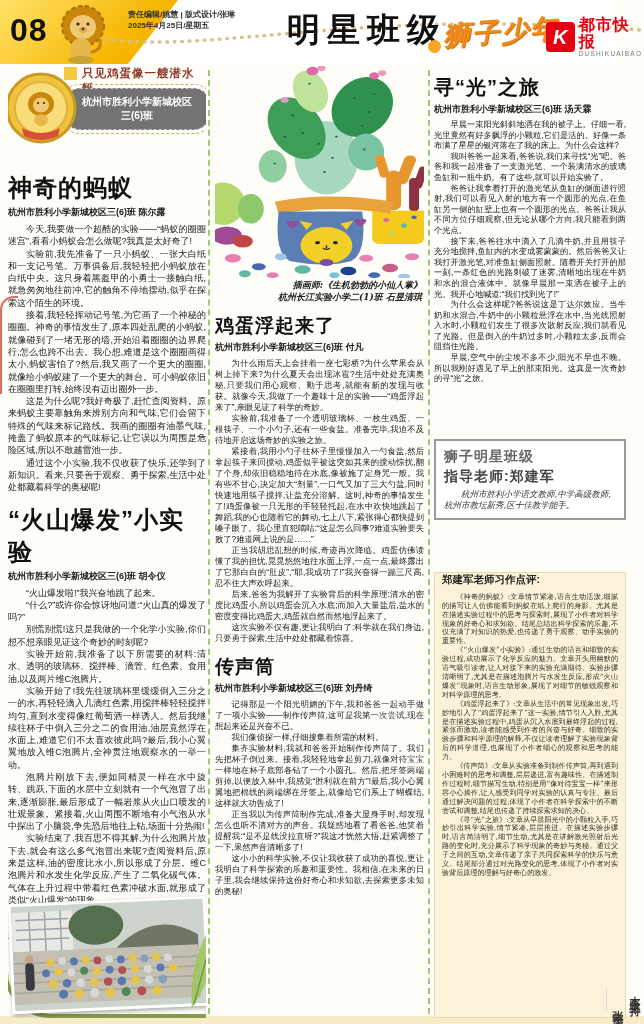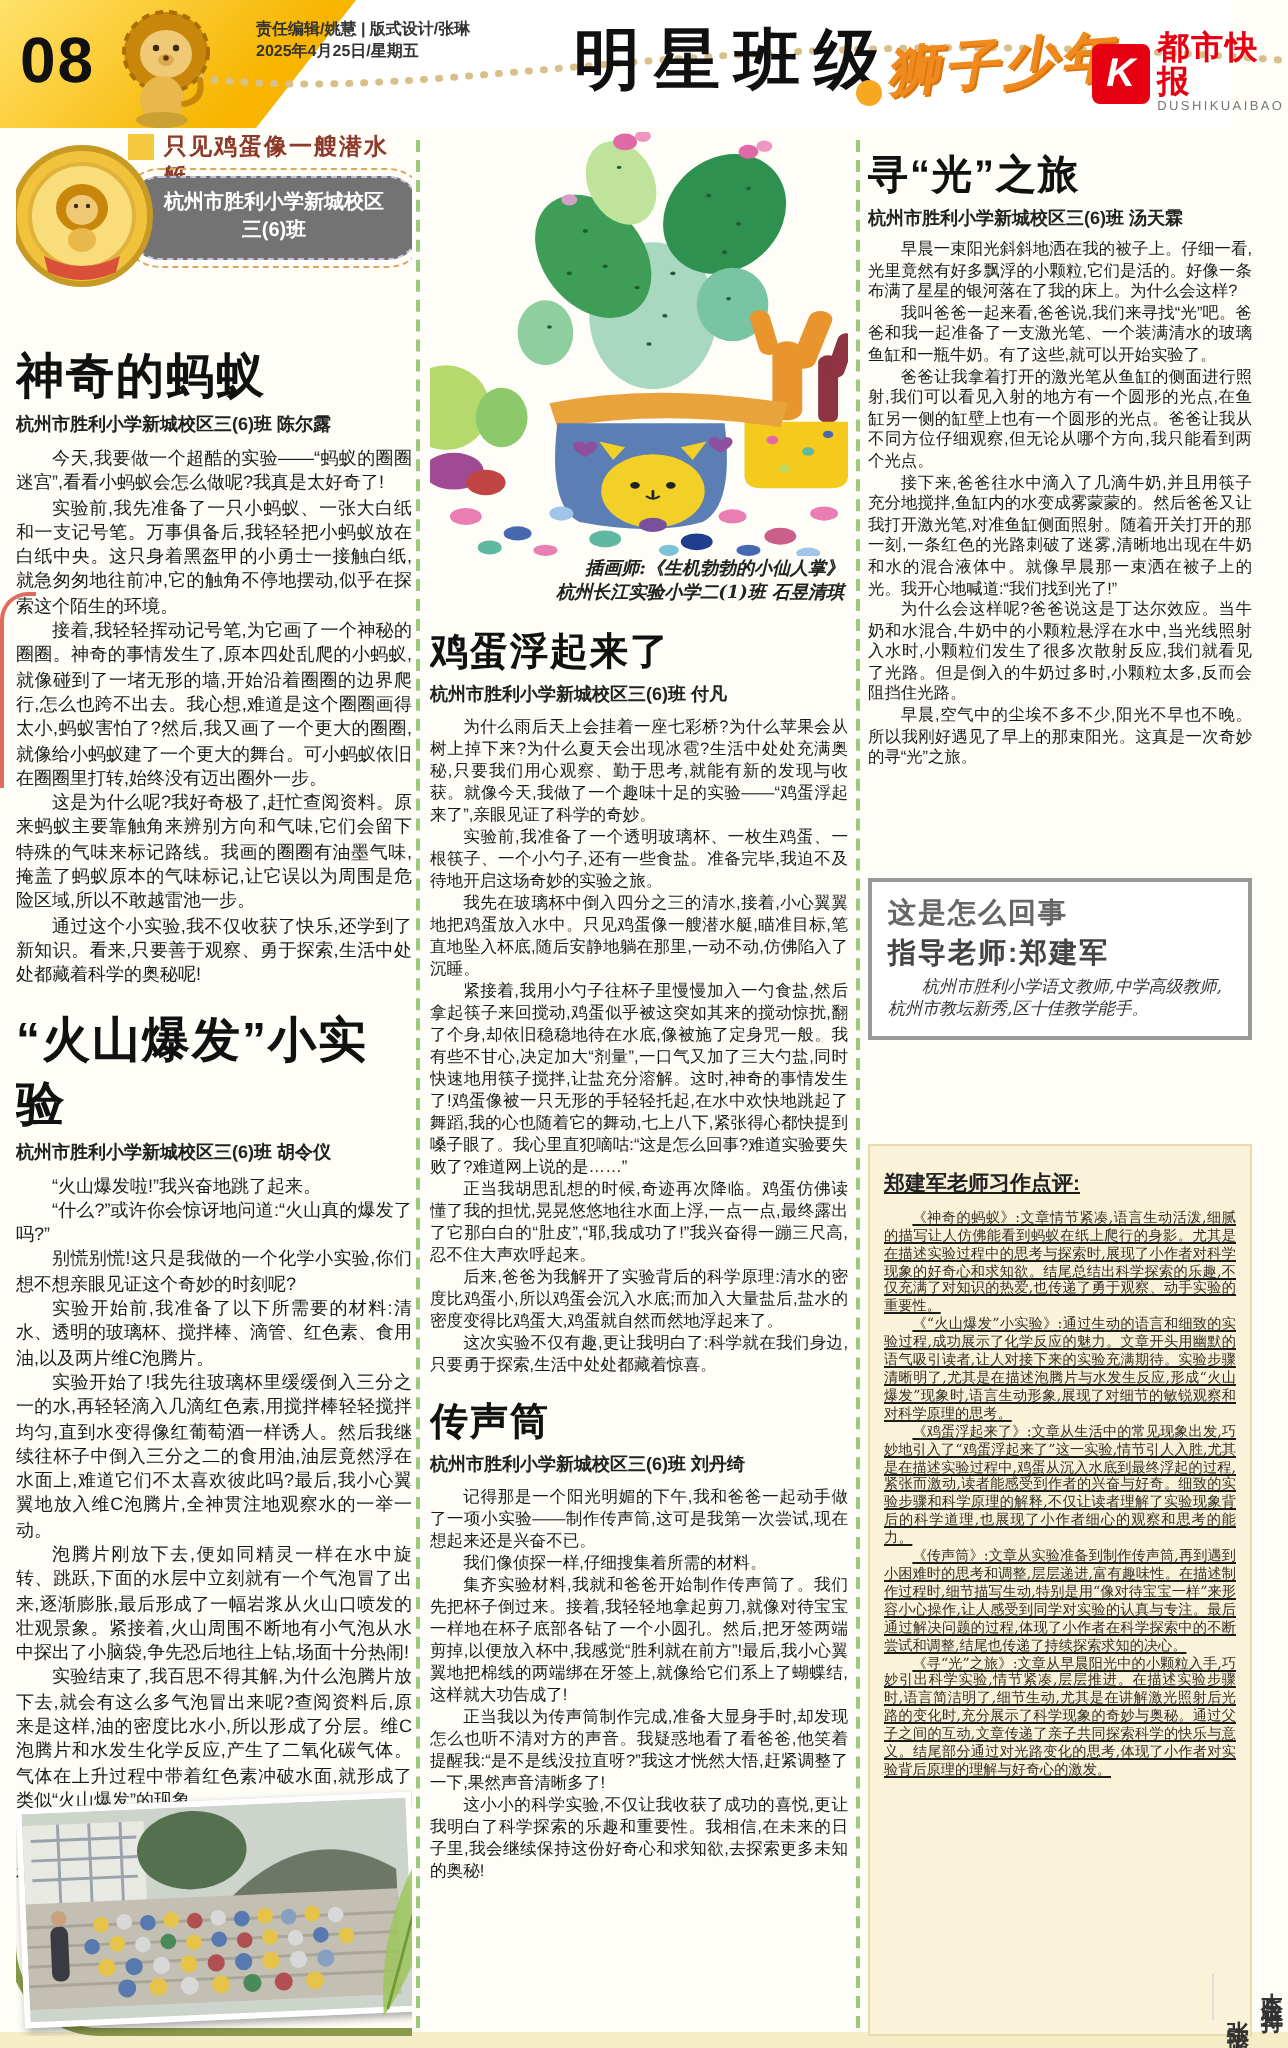--- a/index.html
+++ b/index.html
@@ -62,21 +62,21 @@
   .col-mid .body{font-size:8.3px;line-height:11px;}
   
   .col-right{position:absolute;left:434px;top:70px;width:192px;height:948px;display:flex;flex-direction:column;overflow:hidden;gap:44px;}
   .col-right h2.title{font-size:20px;margin-top:4px;}
   .col-right .body{font-size:8.2px;line-height:10.6px;}
   .mentor-box{border:2px solid #9a9a9a;background:#fff;margin:10px 0 8px;padding:7px 8px;}
   .mentor-l1{font-size:14px;font-weight:700;color:#666;letter-spacing:1px;}
   .mentor-l2{font-size:14px;font-weight:700;color:#444;letter-spacing:1px;margin-top:2px;}
   .mentor-desc{font-family:"DejaVu Serif",serif;font-style:italic;font-size:8.5px;line-height:11px;
     color:#333;margin-top:3px;text-indent:2em;}
-  .comments{flex:1;background:#fbf3d9;border:1px solid #e8dcae;padding:12px 7px;overflow:hidden;text-decoration:underline;}
+  .comments{flex:1;background:#fbf3d9;border:1px solid #e8dcae;padding:0 7px;overflow:hidden;}
   .comments-h{font-size:10.5px;font-weight:700;color:#222;margin:0 0 6px;}
   .comments .items p{margin:0;text-indent:2em;text-align:justify;font-family:"DejaVu Serif",serif;
     font-size:7.1px;line-height:8.9px;color:#332f26;}
   
   .host{position:absolute;right:2px;bottom:14px;display:flex;flex-direction:row-reverse;gap:2px;
     border-left:1px solid #ddd;padding-left:3px;}
   .host div{writing-mode:vertical-rl;text-orientation:upright;font-size:11px;letter-spacing:3px;color:#333;font-weight:600;}
   .host .name{margin-top:14px;}
 </style>
 </head>
@@ -305,21 +305,20 @@
       <div>插画师:《生机勃勃的小仙人掌》</div>
       <div>杭州长江实验小学二(1)班 石昱清琪</div>
     </div>
 
     <div>
       <h2 class="title">鸡蛋浮起来了</h2>
       <div class="byline">杭州市胜利小学新城校区三(6)班 付凡</div>
       <div class="body">
           <p>为什么雨后天上会挂着一座七彩桥?为什么苹果会从树上掉下来?为什么夏天会出现冰雹?生活中处处充满奥秘,只要我们用心观察、勤于思考,就能有新的发现与收获。就像今天,我做了一个趣味十足的实验——“鸡蛋浮起来了”,亲眼见证了科学的奇妙。</p>
           <p>实验前,我准备了一个透明玻璃杯、一枚生鸡蛋、一根筷子、一个小勺子,还有一些食盐。准备完毕,我迫不及待地开启这场奇妙的实验之旅。</p>
-          <p>我先在玻璃杯中倒入四分之三的清水,接着,小心翼翼地把鸡蛋放入水中。只见鸡蛋像一艘潜水艇,瞄准目标,笔直地坠入杯底,随后安静地躺在那里,一动不动,仿佛陷入了沉睡。</p>
           <p>紧接着,我用小勺子往杯子里慢慢加入一勺食盐,然后拿起筷子来回搅动,鸡蛋似乎被这突如其来的搅动惊扰,翻了个身,却依旧稳稳地待在水底,像被施了定身咒一般。我有些不甘心,决定加大“剂量”,一口气又加了三大勺盐,同时快速地用筷子搅拌,让盐充分溶解。这时,神奇的事情发生了!鸡蛋像被一只无形的手轻轻托起,在水中欢快地跳起了舞蹈,我的心也随着它的舞动,七上八下,紧张得心都快提到嗓子眼了。我心里直犯嘀咕:“这是怎么回事?难道实验要失败了?难道网上说的是……”</p>
           <p>正当我胡思乱想的时候,奇迹再次降临。鸡蛋仿佛读懂了我的担忧,晃晃悠悠地往水面上浮,一点一点,最终露出了它那白白的“肚皮”,“耶,我成功了!”我兴奋得一蹦三尺高,忍不住大声欢呼起来。</p>
           <p>后来,爸爸为我解开了实验背后的科学原理:清水的密度比鸡蛋小,所以鸡蛋会沉入水底;而加入大量盐后,盐水的密度变得比鸡蛋大,鸡蛋就自然而然地浮起来了。</p>
           <p>这次实验不仅有趣,更让我明白了:科学就在我们身边,只要勇于探索,生活中处处都藏着惊喜。</p>
         </div>
     </div>
 
     <div>
       <h2 class="title">传声筒</h2>
       <div class="byline">杭州市胜利小学新城校区三(6)班 刘丹绮</div>
@@ -341,21 +340,21 @@
           <p>早晨一束阳光斜斜地洒在我的被子上。仔细一看,光里竟然有好多飘浮的小颗粒,它们是活的。好像一条布满了星星的银河落在了我的床上。为什么会这样?</p>
           <p>我叫爸爸一起来看,爸爸说,我们来寻找“光”吧。爸爸和我一起准备了一支激光笔、一个装满清水的玻璃鱼缸和一瓶牛奶。有了这些,就可以开始实验了。</p>
           <p>爸爸让我拿着打开的激光笔从鱼缸的侧面进行照射,我们可以看见入射的地方有一个圆形的光点,在鱼缸另一侧的缸壁上也有一个圆形的光点。爸爸让我从不同方位仔细观察,但无论从哪个方向,我只能看到两个光点。</p>
           <p>接下来,爸爸往水中滴入了几滴牛奶,并且用筷子充分地搅拌,鱼缸内的水变成雾蒙蒙的。然后爸爸又让我打开激光笔,对准鱼缸侧面照射。随着开关打开的那一刻,一条红色的光路刺破了迷雾,清晰地出现在牛奶和水的混合液体中。就像早晨那一束洒在被子上的光。我开心地喊道:“我们找到光了!”</p>
           <p>为什么会这样呢?爸爸说这是丁达尔效应。当牛奶和水混合,牛奶中的小颗粒悬浮在水中,当光线照射入水时,小颗粒们发生了很多次散射反应,我们就看见了光路。但是倒入的牛奶过多时,小颗粒太多,反而会阻挡住光路。</p>
           <p>早晨,空气中的尘埃不多不少,阳光不早也不晚。所以我刚好遇见了早上的那束阳光。这真是一次奇妙的寻“光”之旅。</p>
         </div>
     </div>
 
     <div class="mentor-box">
-      <div class="mentor-l1">这是怎么回事</div>
+      <div class="mentor-l1">狮子明星班级</div>
       <div class="mentor-l2">指导老师:郑建军</div>
       <div class="mentor-desc">杭州市胜利小学语文教师,中学高级教师,杭州市教坛新秀,区十佳教学能手。</div>
     </div>
 
     <div class="comments">
       <div class="comments-h">郑建军老师习作点评:</div>
       <div class="items">
           <p>《神奇的蚂蚁》:文章情节紧凑,语言生动活泼,细腻的描写让人仿佛能看到蚂蚁在纸上爬行的身影。尤其是在描述实验过程中的思考与探索时,展现了小作者对科学现象的好奇心和求知欲。结尾总结出科学探索的乐趣,不仅充满了对知识的热爱,也传递了勇于观察、动手实验的重要性。</p>
           <p>《“火山爆发”小实验》:通过生动的语言和细致的实验过程,成功展示了化学反应的魅力。文章开头用幽默的语气吸引读者,让人对接下来的实验充满期待。实验步骤清晰明了,尤其是在描述泡腾片与水发生反应,形成“火山爆发”现象时,语言生动形象,展现了对细节的敏锐观察和对科学原理的思考。</p>
           <p>《鸡蛋浮起来了》:文章从生活中的常见现象出发,巧妙地引入了“鸡蛋浮起来了”这一实验,情节引人入胜,尤其是在描述实验过程中,鸡蛋从沉入水底到最终浮起的过程,紧张而激动,读者能感受到作者的兴奋与好奇。细致的实验步骤和科学原理的解释,不仅让读者理解了实验现象背后的科学道理,也展现了小作者细心的观察和思考的能力。</p>

